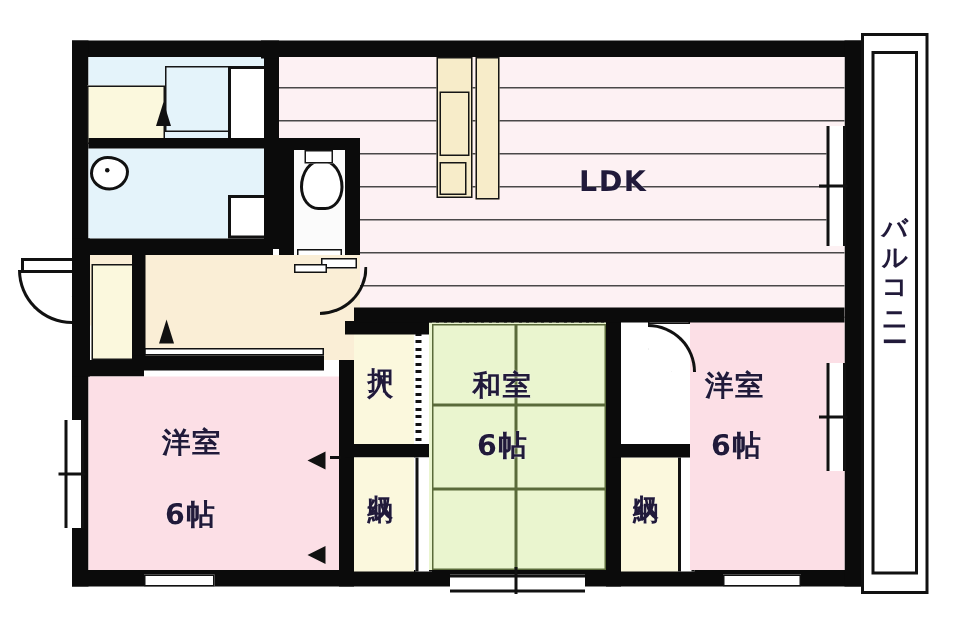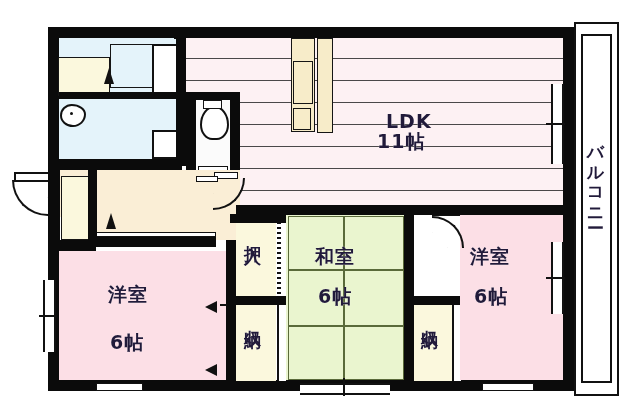--- a/index.html
+++ b/index.html
@@ -101,21 +101,20 @@
   </div>
 
   <div class="abs room fill-ldk" style="left:182px;top:38px;width:50px;height:60px;">
     <div class="floorlines">
       <i style="top:20px;"></i>
         <i style="top:42px;"></i>
     </div>
   </div>
 
   <div class="lbl lg" style="left:386px;top:80px;margin-top:30px;">LDK</div>
-  <div class="lbl lg" style="left:377px;top:129px;">11帖</div>
 
   <div class="abs fill-kitchenunit thin" style="left:291px;top:38px;width:24px;height:94px;"></div>
   <div class="abs thin" style="left:293px;top:61px;width:20px;height:43px;background:#f7ecc9;"></div>
   <div class="abs thin" style="left:293px;top:108px;width:18px;height:22px;background:#f7ecc9;"></div>
   <div class="abs fill-kitchenunit thin" style="left:317px;top:38px;width:16px;height:95px;"></div>
 
   <div class="sliderv" style="left:551px;top:84px;width:9px;height:80px;"></div>
   <div class="abs" style="left:546px;top:123px;width:19px;height:2px;background:#111;"></div>
 
   <div class="abs fill-balcony" style="left:574px;top:22px;width:45px;height:374px;border:2px solid #111;"></div>

